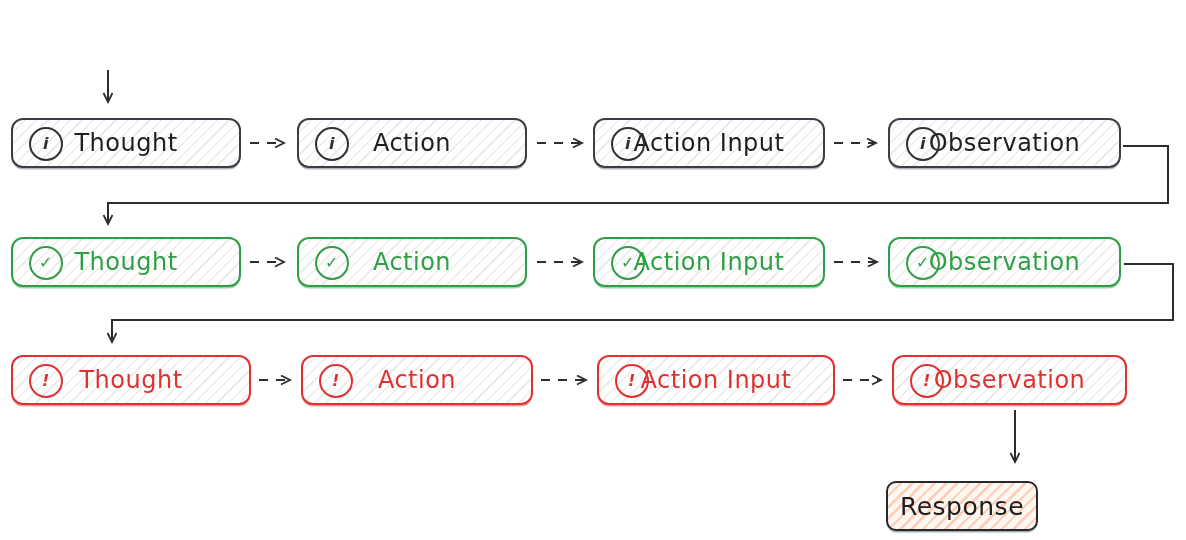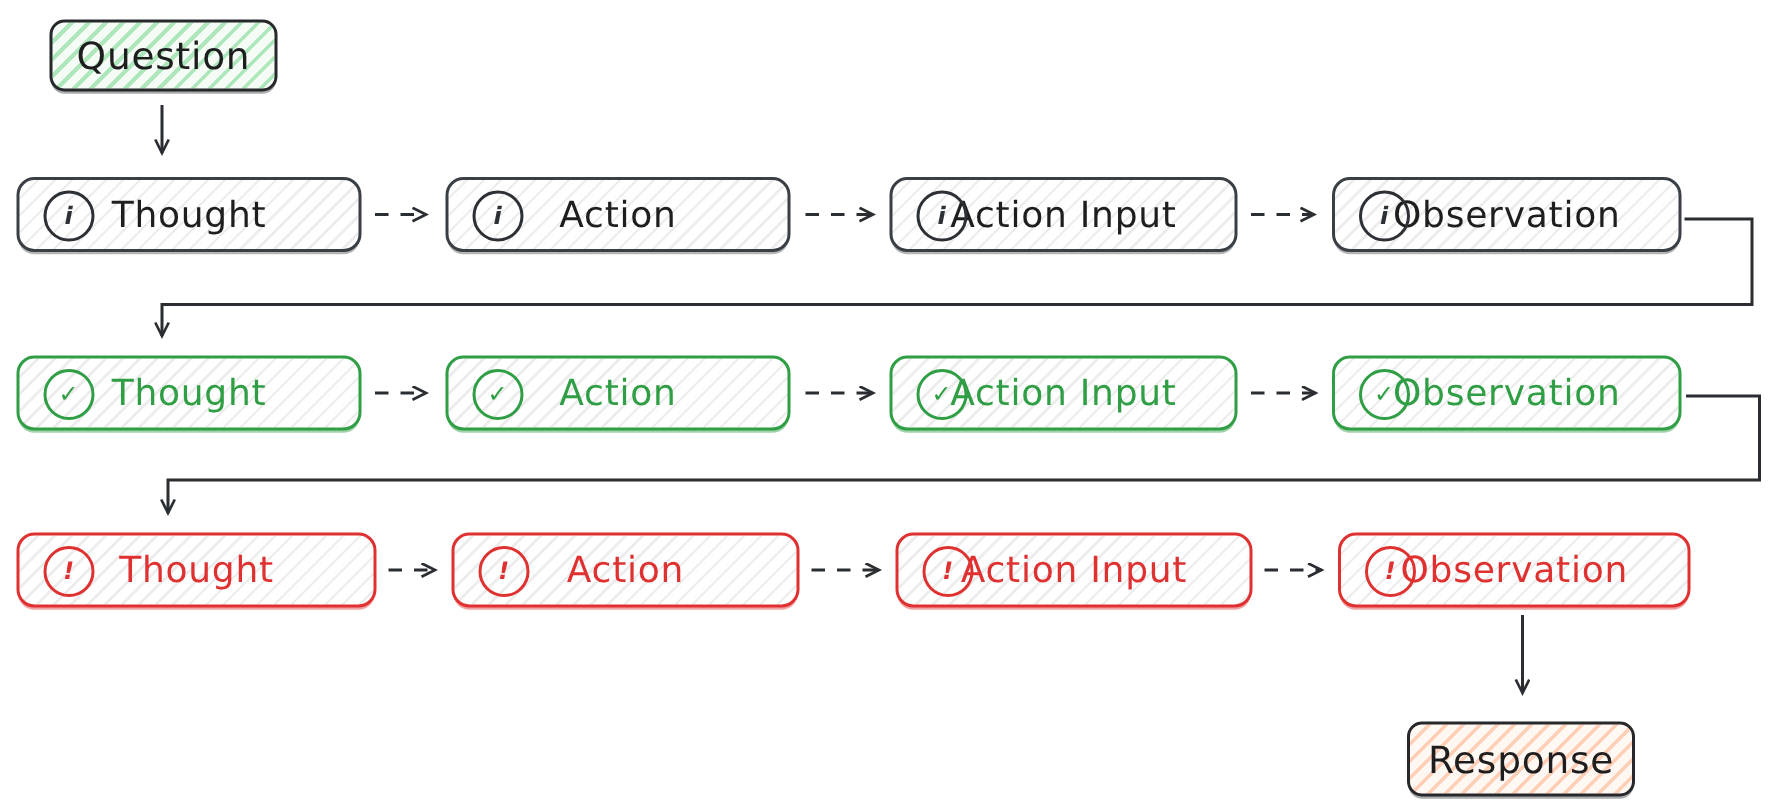--- a/index.html
+++ b/index.html
@@ -61,21 +61,21 @@
   .r2 {top:237px;height:50px;}
   .r3 {top:355px;height:50px;}
   .c1 {left:11px; width:230px;}
   .c2 {left:297px;width:230px;}
   .c3 {left:593px;width:232px;}
   .c4 {left:888px;width:233px;}
   .r3.c1{left:11px; width:240px;}
   .r3.c2{left:301px;width:232px;}
   .r3.c3{left:597px;width:238px;}
   .r3.c4{left:892px;width:235px;}
-  .resp{left:938px;top:481px;width:152px;height:50px;}
+  .resp{left:886px;top:481px;width:152px;height:50px;}
   
   #wires{position:absolute;left:0;top:0;pointer-events:none;}
   .wire{stroke:#2a2d31;stroke-width:2;fill:none;}
   .wire.dash{stroke-dasharray:9 8;}
 </style>
 </head>
 <body>
 
 <div id="canvas">
 
@@ -100,23 +100,20 @@
 
     <path class="wire" d="M1124 264 H1173 V320 H112 V342" marker-end="url(#arr)"></path>
 
     <path class="wire dash" d="M259 380 H290" marker-end="url(#arr)"></path>
     <path class="wire dash" d="M541 380 H586" marker-end="url(#arr)"></path>
     <path class="wire dash" d="M843 380 H881" marker-end="url(#arr)"></path>
 
     <path class="wire" d="M1015 410 V462" marker-end="url(#arr)"></path>
   </svg>
 
-  <div class="node terminal question q">
-    <span class="label">Question</span>
-  </div>
 
   <div class="node step row-info r1 c1">
     <span class="icon">i</span>
     <span class="label">Thought</span>
   </div>
   <div class="node step row-info r1 c2">
     <span class="icon">i</span>
     <span class="label">Action</span>
   </div>
   <div class="node step row-info r1 c3">

